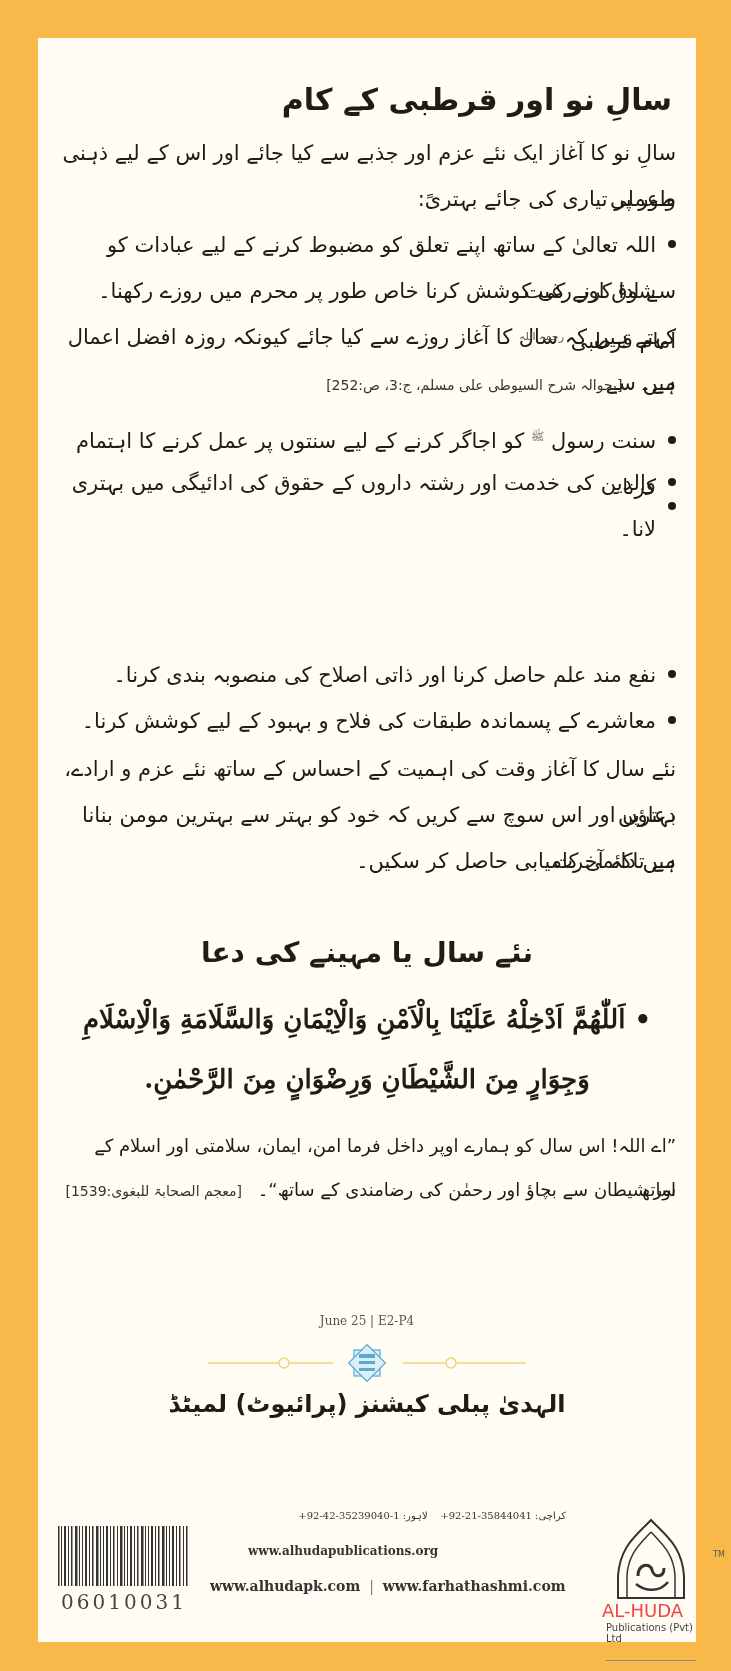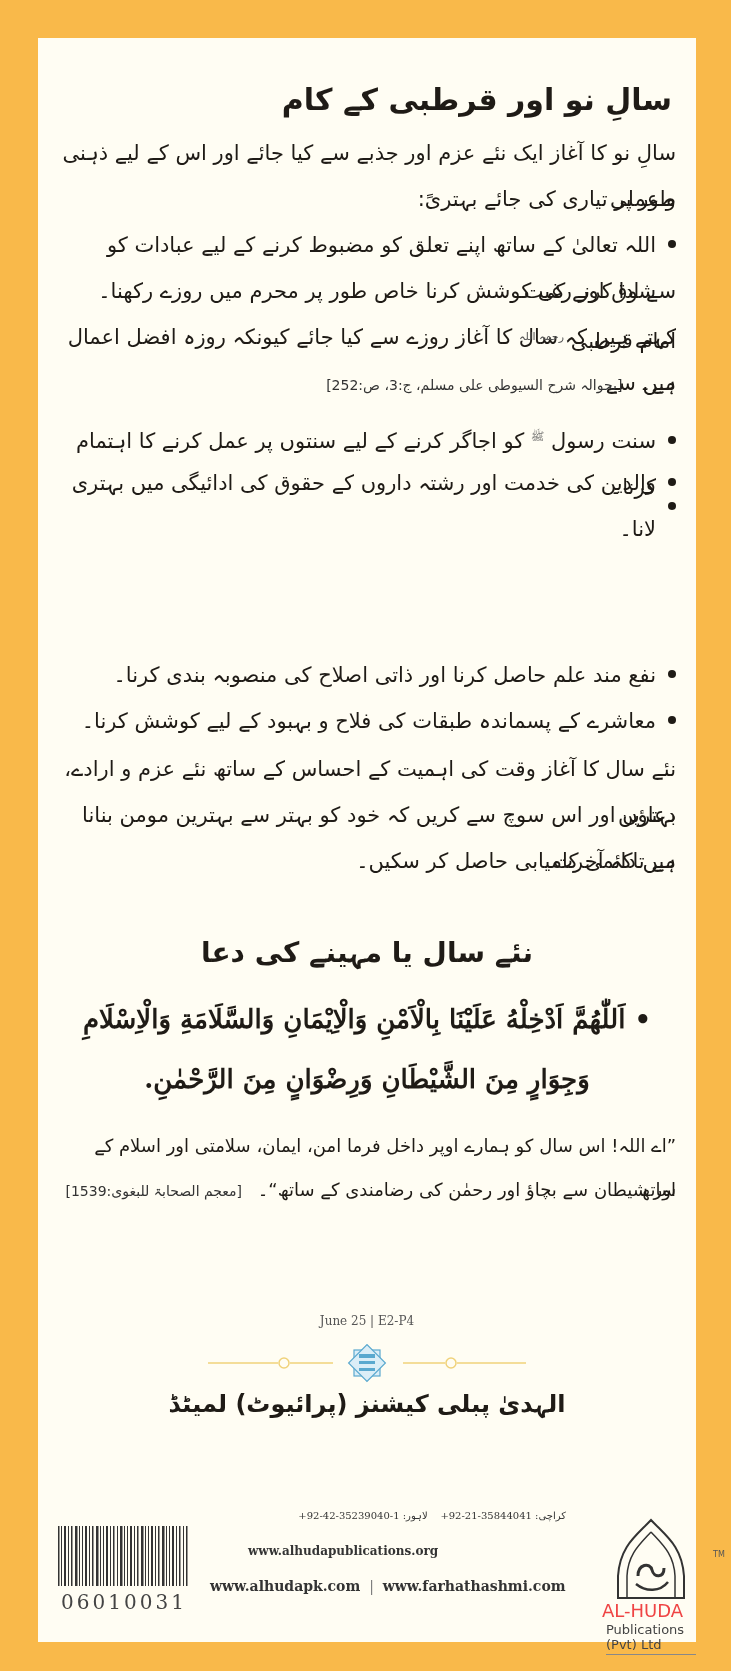--- a/index.html
+++ b/index.html
@@ -110,22 +110,22 @@
     .logo {
       position: absolute; left: 568px; top: 1478px; width: 90px; height: 120px;
     }
     .logo-name {
       position: absolute; left: 564px; top: 1562px;
       font-family: "DejaVu Sans", sans-serif; font-size: 18px; color: #ef4444;
       letter-spacing: 0px;
     }
     .logo-sub {
       position: absolute; left: 568px; top: 1584px;
-      font-family: "DejaVu Sans", sans-serif; font-size: 13px; color: #444;
-      border-bottom: 1px solid #888; padding-bottom: 2px;
+      font-family: "DejaVu Sans", sans-serif; font-size: 10px; color: #444;
+      border-bottom: 1px solid #888; padding-bottom: 16px;
     }
     .tm {
       position: absolute; left: 675px; top: 1512px;
       font-size: 8px; color: #555;
     }
   </style>
 </head>
 <body>
 
 <div class="panel">

